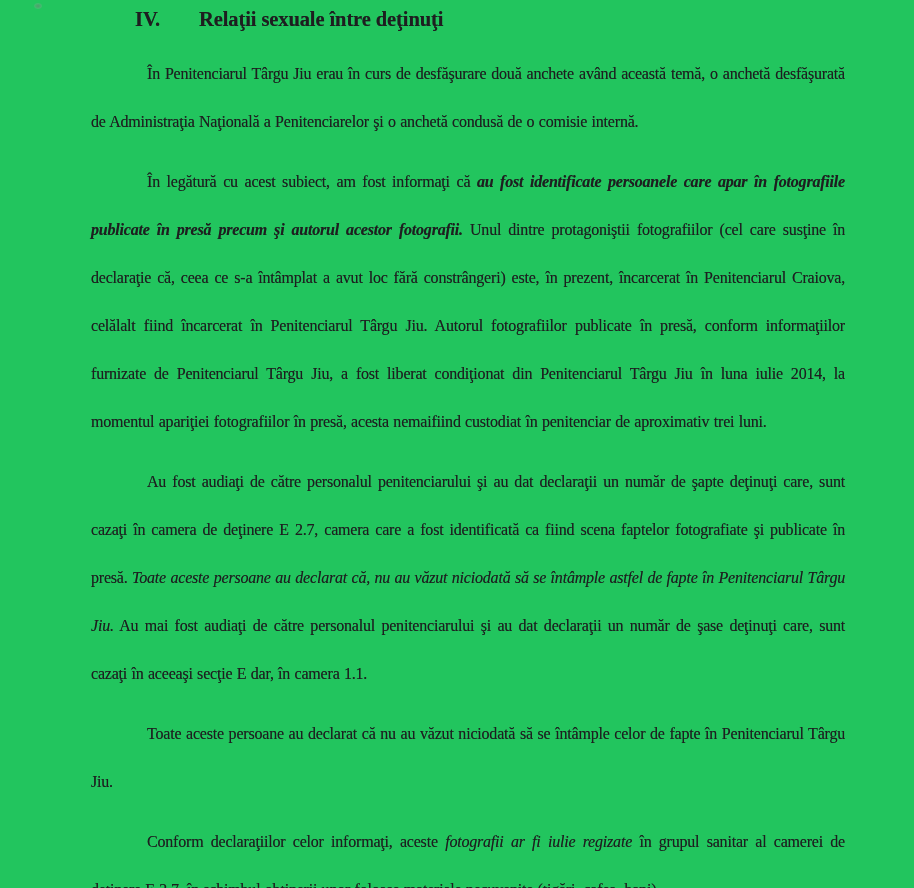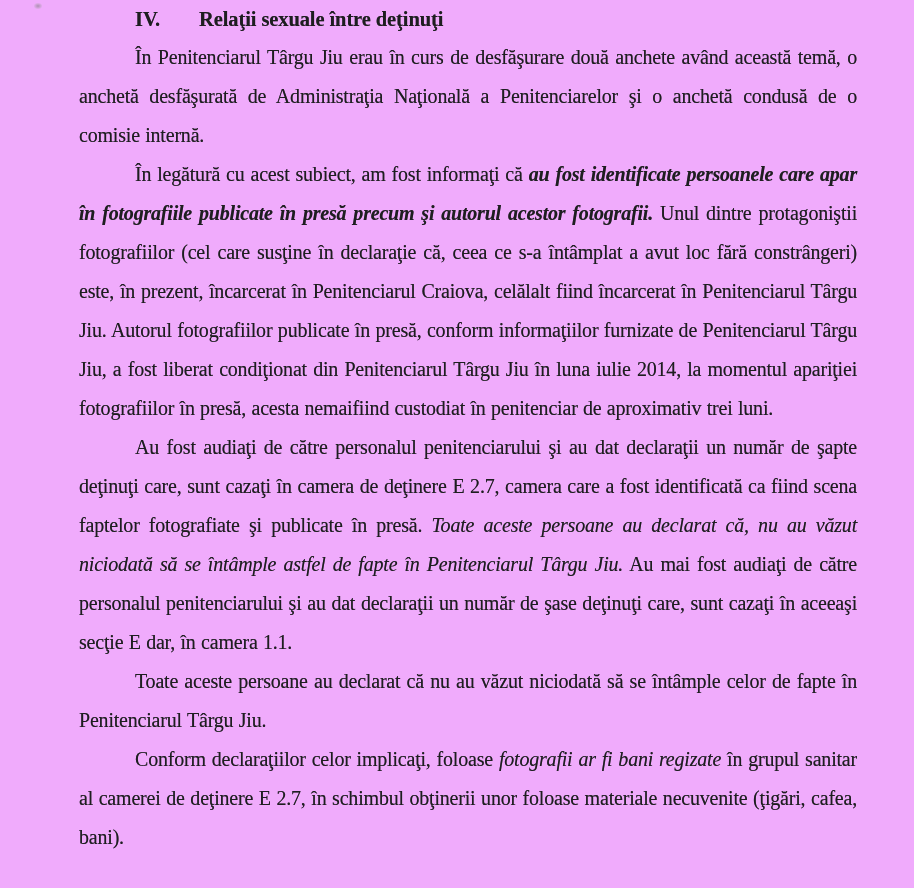--- a/index.html
+++ b/index.html
@@ -11,21 +11,21 @@
     height: 888px;
     background: #ffffff;
     overflow: hidden;
   }
   .page {
     position: relative;
     box-sizing: border-box;
     width: 914px;
     height: 888px;
     padding: 1px 57px 0 79px;
-    background: #f0abfc;
+    background: #22c55e;
     font-family: "Liberation Serif", "DejaVu Serif", serif;
     color: #1e1e20;
     text-shadow: 0 0 0.5px rgba(25,25,28,0.55);
   }
   .speck {
     position: absolute;
     left: 34px;
     top: 3px;
     width: 8px;
     height: 6px;
@@ -38,23 +38,23 @@
     font-size: 20.5px;
     font-weight: bold;
     line-height: 36.7px;
     letter-spacing: -0.1px;
   }
   .heading .hnum {
     display: inline-block;
     width: 64px;
   }
   .para {
-    margin: 0;
-    font-size: 20px;
-    line-height: 39px;
+    margin: 12px;
+    font-size: 16px;
+    line-height: 48px;
     text-align: justify;
     text-indent: 56px;
     letter-spacing: -0.2px;
     word-spacing: 0.6px;
   }
   .run-bi {
     font-weight: bold;
     font-style: italic;
   }
   .run-i {
@@ -70,14 +70,14 @@
   <h1 class="heading"><span class="hnum">IV.</span><span>Relaţii sexuale între deţinuţi</span></h1>
 
   <p class="para"><span>În Penitenciarul Târgu Jiu  erau în curs de desfăşurare două anchete având această temă, o anchetă desfăşurată de Administraţia Naţională a Penitenciarelor şi o anchetă condusă de o comisie internă.</span></p>
 
   <p class="para"><span>În legătură cu acest subiect, am fost informaţi că </span><span class="run-bi">au fost identificate persoanele care apar în fotografiile publicate în presă precum şi autorul acestor fotografii.</span><span> Unul dintre protagoniştii fotografiilor (cel care susţine în declaraţie că, ceea ce s-a întâmplat a avut loc fără constrângeri) este, în prezent, încarcerat în Penitenciarul Craiova, celălalt fiind încarcerat în Penitenciarul Târgu Jiu. Autorul fotografiilor publicate în presă, conform informaţiilor furnizate de Penitenciarul Târgu Jiu, a fost liberat condiţionat  din Penitenciarul Târgu Jiu în luna iulie 2014, la momentul apariţiei fotografiilor în presă, acesta nemaifiind custodiat în penitenciar de aproximativ trei luni.</span></p>
 
   <p class="para"><span>Au fost audiaţi de către personalul penitenciarului şi au dat declaraţii un număr de şapte deţinuţi care, sunt cazaţi în camera de deţinere E 2.7, camera care a fost identificată ca fiind scena faptelor fotografiate şi publicate în presă. </span><span class="run-i">Toate aceste persoane au declarat că, nu au văzut niciodată să se întâmple astfel de fapte în Penitenciarul Târgu Jiu.</span><span> Au mai fost audiaţi de către personalul penitenciarului şi au dat declaraţii un număr de şase deţinuţi care, sunt cazaţi în aceeaşi secţie E dar, în camera 1.1.</span></p>
 
   <p class="para"><span>Toate aceste persoane au declarat că nu au văzut niciodată să se întâmple celor de fapte în Penitenciarul Târgu Jiu.</span></p>
 
-  <p class="para"><span>Conform declaraţiilor celor implicaţi, foloase </span><span class="run-i">fotografii ar fi bani regizate</span><span> în grupul sanitar al camerei de deţinere E 2.7, în schimbul obţinerii unor foloase materiale necuvenite (ţigări, cafea, bani).</span></p>
+  <p class="para"><span>Conform declaraţiilor celor informaţi, aceste </span><span class="run-i">fotografii ar fi iulie regizate</span><span> în grupul sanitar al camerei de deţinere E 2.7, în schimbul obţinerii unor foloase materiale necuvenite (ţigări, cafea, bani).</span></p>
 </div>
 
 </body></html>

